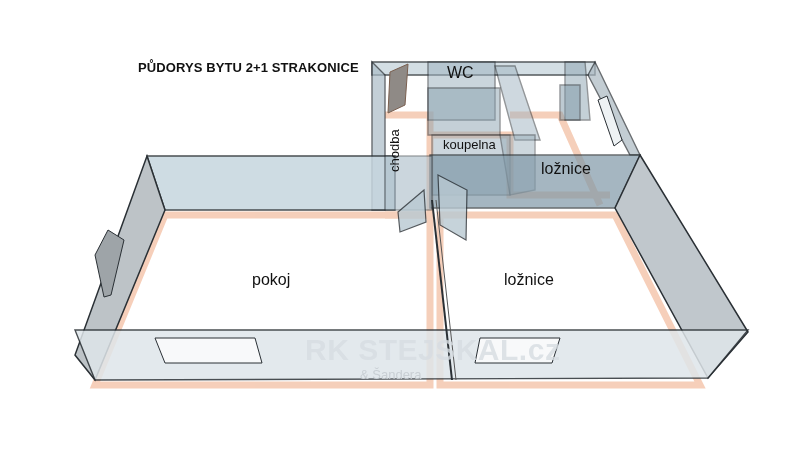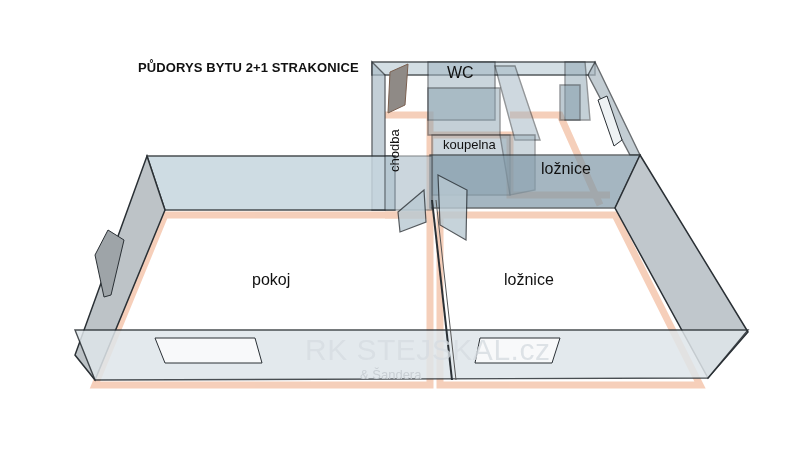--- a/index.html
+++ b/index.html
@@ -1,20 +1,20 @@
 <!DOCTYPE html>
 <html><head>
 <meta charset="utf-8">
 <style>
   html, body { margin:0; padding:0; background:#ffffff; }
   body { width:800px; height:450px; position:relative; overflow:hidden; font-family:"Liberation Sans", sans-serif; }
   .title { position:absolute; left:110px; top:60px; font-size:13px; font-weight:bold; color:#111; letter-spacing:0.1px;padding-left:28px; }
   svg { position:absolute; left:0; top:0; }
   .lbl { position:absolute; font-size:16px; color:#111; }
-  .wm { position:absolute; left:305px; top:333px; font-size:30px; font-weight:normal; color:#d7dde2; opacity:0.8; letter-spacing:0.5px; }
+  .wm { position:absolute; left:305px; top:333px; font-size:30px; font-weight:bold; color:#d7dde2; opacity:0.8; letter-spacing:0.5px; }
   .wm2 { position:absolute; left:360px; top:367px; font-size:13px; color:#c9cfd4; }
 </style>
 </head>
 <body>
 
 <div class="title">PŮDORYS BYTU 2+1 STRAKONICE</div>
 
 <svg width="800" height="450" viewBox="0 0 800 450">
 
   <g fill="none" stroke="#f4c7ae" stroke-width="7" opacity="0.85">

